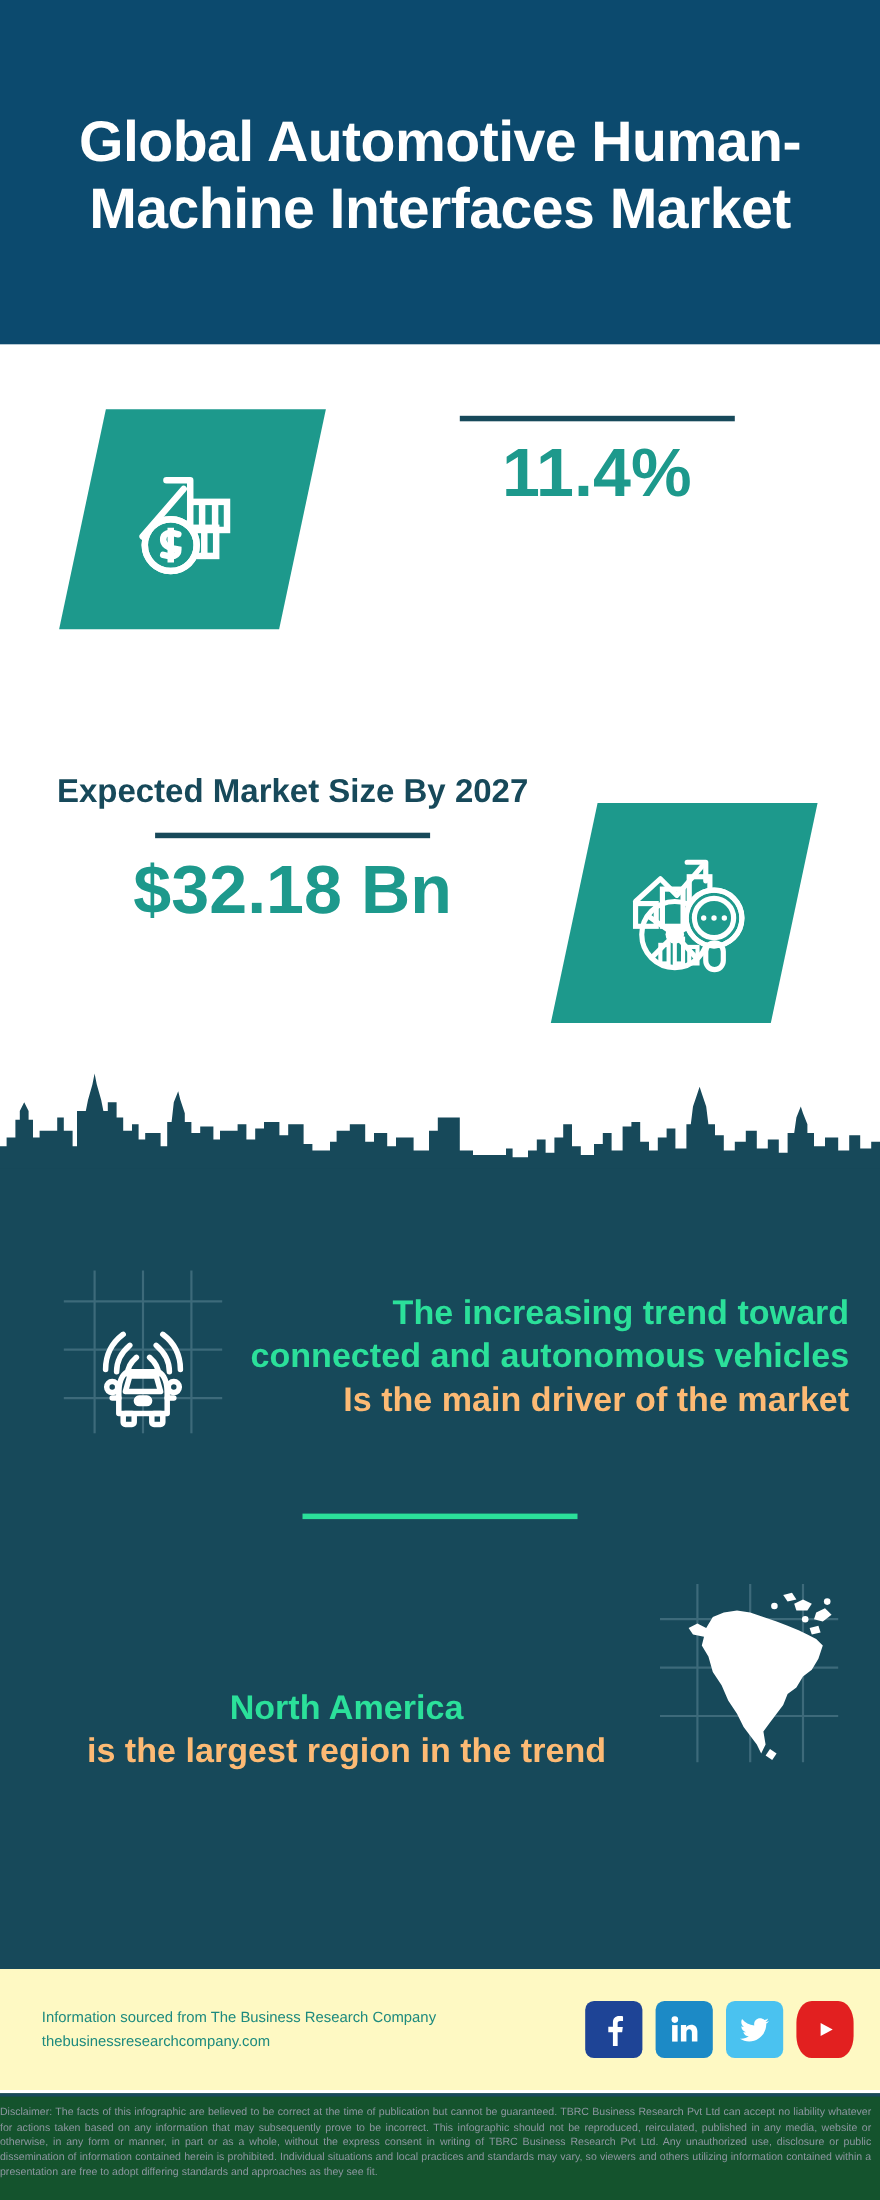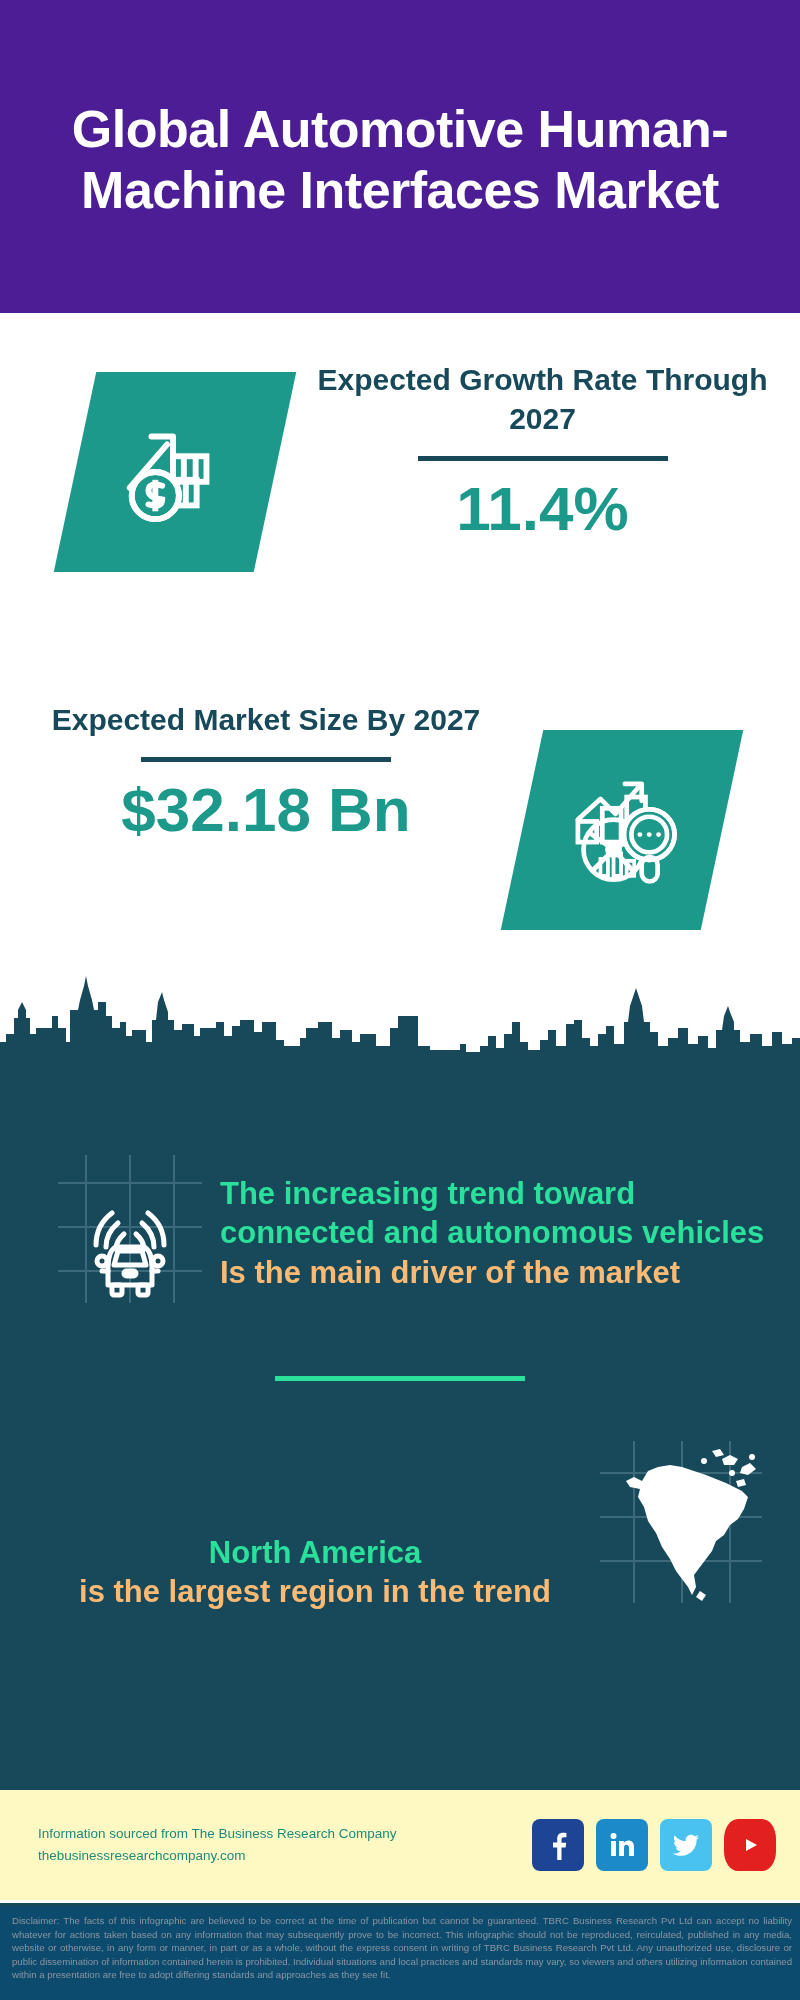--- a/index.html
+++ b/index.html
@@ -16,21 +16,21 @@
     overflow: hidden;
     background: #ffffff;
   }
 
   
   .header {
     position: absolute;
     top: 0; left: 0;
     width: 800px;
     height: 313px;
-    background: #4c1d95;
+    background: #0c4a6e;
     display: flex;
     align-items: center;
     justify-content: center;
   }
   .header-title {
     color: #ffffff;
     font-size: 52px;
     font-weight: bold;
     line-height: 1.16;
     text-align: center;
@@ -116,21 +116,21 @@
     width: 800px;
   }
 
   .driver-row {
     display: flex;
     align-items: center;
     padding: 0 28px 0 50px;
     height: 230px;
   }
   .driver-icon-wrap { flex: 0 0 auto; margin-right: 4px; }
-  .driver-text { flex: 1; text-align: left; padding-left: 6px; }
+  .driver-text { flex: 1; text-align: right; padding-left: 6px; }
   .accent-text {
     color: #2be09a;
     font-size: 31px;
     font-weight: bold;
     line-height: 1.26;
   }
   .plain-text {
     color: #fdba74;
     font-size: 31px;
     font-weight: bold;
@@ -180,22 +180,22 @@
   .social.tw { background: #4ac2f0; }
   .social.yt { background: #e22020; border-radius: 14px/20px; }
 
   
   .disclaimer {
     position: absolute;
     top: 1903px; left: 0;
     width: 800px;
     height: 97px;
     border-top: 3px solid #17495a;
-    padding: 8px 8px 0 12px;
-    background: #0c4a6e;
+    padding: 8px 8px 0 0;
+    background: #14532d;
   }
   .disclaimer p {
     color: #8d96a0;
     font-size: 9.6px;
     line-height: 1.42;
     text-align: justify;
   }
 </style>
 </head>
 <body>
@@ -221,21 +221,20 @@
             <line x1="71" y1="70" x2="71" y2="96"></line>
             <circle cx="40" cy="86" r="24" fill="#1d998c"></circle>
             <circle cx="40" cy="86" r="24" fill="none"></circle>
             <path d="M47 76 Q33 72 33 81 Q33 88 47 90 Q47 99 33 95" fill="none" stroke-linecap="round"></path>
             <line x1="40" y1="70" x2="40" y2="102"></line>
           </svg>
         </span>
       </div>
     </div>
     <div class="stat-text">
-      <div class="stat-label">Expected Growth Rate Through 2027</div>
       <div class="rule-dark"></div>
       <div class="stat-value">11.4%</div>
     </div>
   </div>
 
   <div class="stat-size">
     <div class="stat-text">
       <div class="stat-label">Expected Market Size By 2027</div>
       <div class="rule-dark"></div>
       <div class="stat-value">$32.18 Bn</div>

